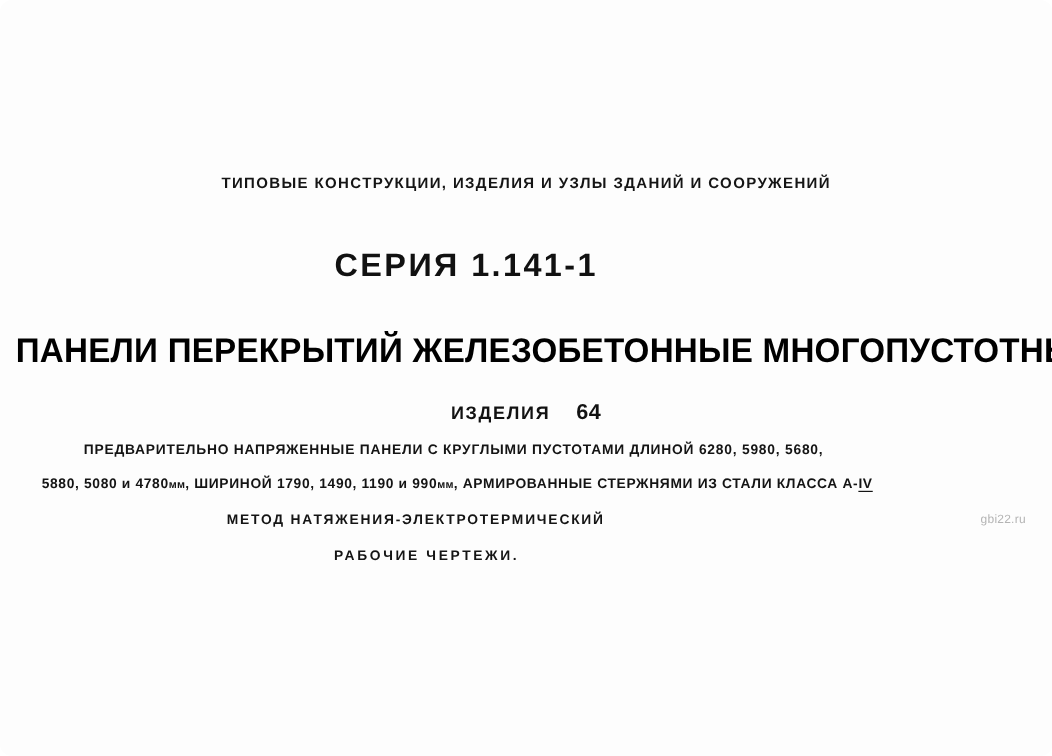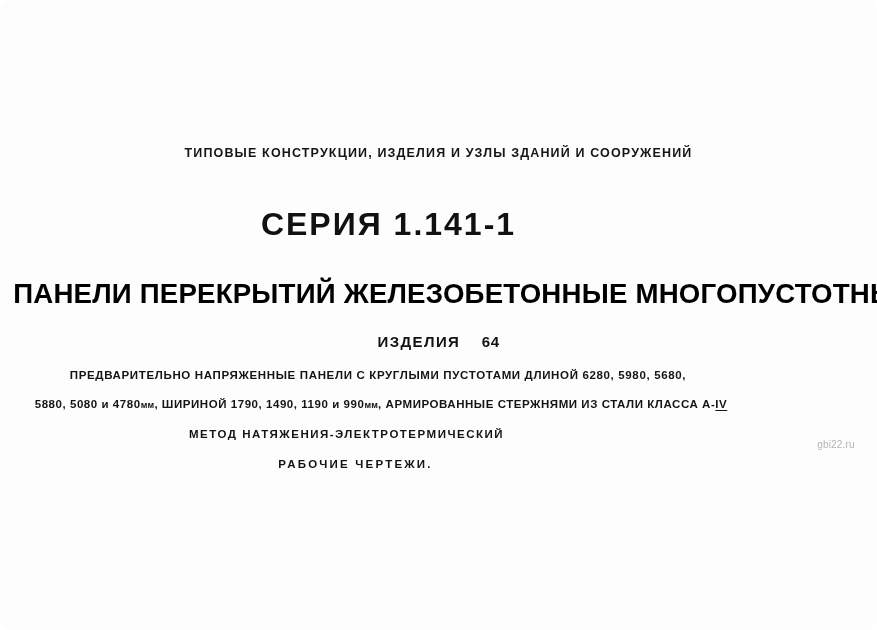--- a/index.html
+++ b/index.html
@@ -46,21 +46,21 @@
     color: #151515;
     white-space: nowrap;
   }
 
   
   .line-series {
     position: absolute;
     top: 206px;
     left: 0;
     width: 777px;
-    font-size: 32px;
+    font-size: 27px;
     font-weight: 700;
     letter-spacing: 2.0px;
     color: #111111;
     white-space: nowrap;
   }
 
   
   .line-heading {
     position: absolute;
     top: 277px;
@@ -80,21 +80,21 @@
     top: 333px;
     left: 0;
     width: 877px;
     font-size: 15px;
     font-weight: 700;
     letter-spacing: 1.4px;
     color: #121212;
     white-space: nowrap;
   }
   .line-issue .issue-num {
-    font-size: 15px;
+    font-size: 18px;
     letter-spacing: 0.5px;
     margin-left: 16px;
   }
 
   
   .line-desc1 {
     position: absolute;
     top: 369px;
     left: 0;
     width: 756px;
@@ -146,21 +146,21 @@
     font-size: 11.5px;
     font-weight: 700;
     letter-spacing: 2.2px;
     color: #141414;
     white-space: nowrap;
   }
 
   
   .watermark {
     position: absolute;
-    top: 439px;
+    top: 428px;
     left: 836px;
     transform: translateX(-50%);
     font-size: 10px;
     font-weight: 400;
     color: #b4b4b4;
     letter-spacing: 0.2px;
     white-space: nowrap;
   }
 </style>
 </head>

